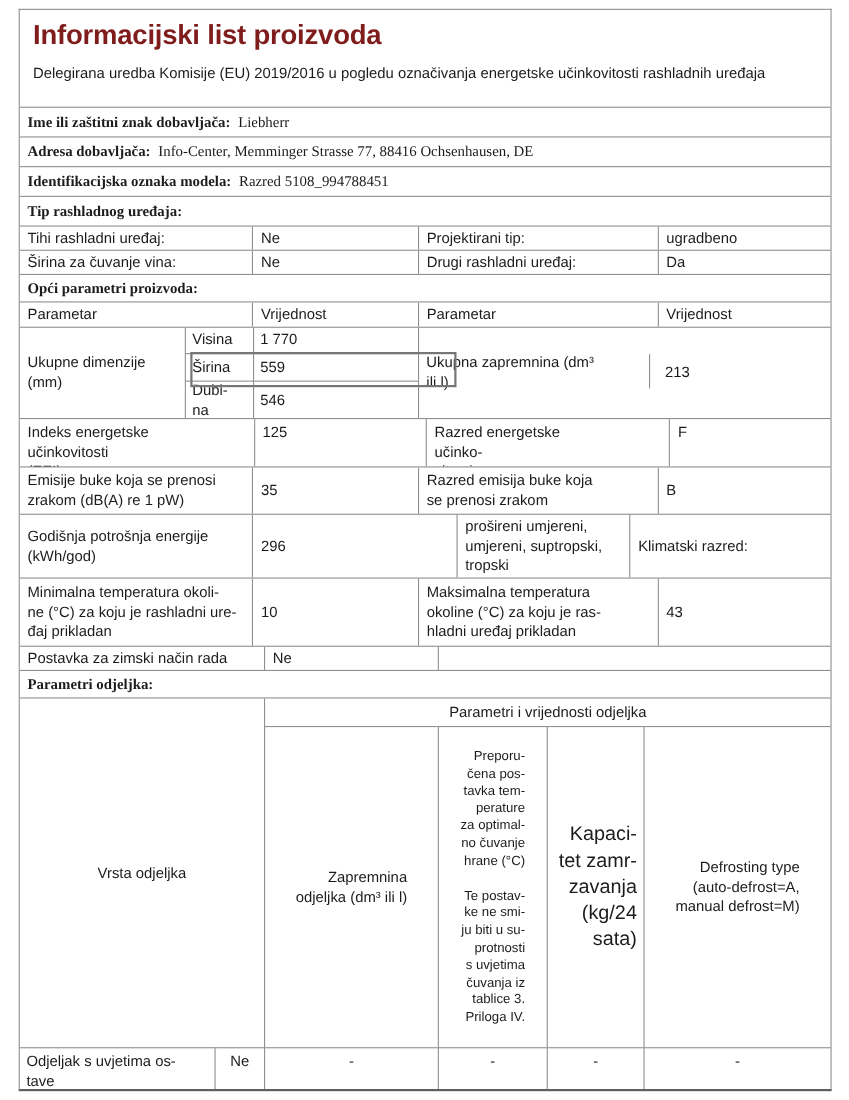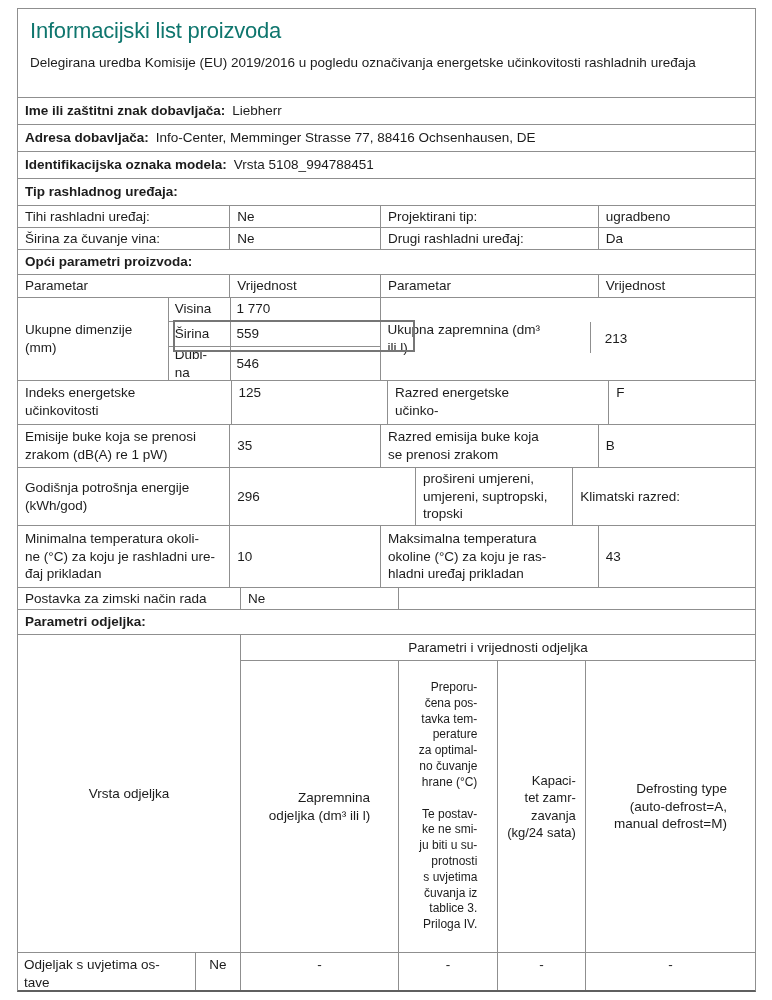--- a/index.html
+++ b/index.html
@@ -16,33 +16,33 @@
     border:1px solid #8f8f8f;border-bottom:2px solid #5f5f5f;
     background:#fff;box-sizing:content-box;
   }
   .row{display:flex;border-top:1px solid #8f8f8f;box-sizing:border-box;}
   .row.first{border-top:none;}
   .cell{
     display:flex;align-items:center;
     padding:2px 7px;box-sizing:border-box;
     overflow:hidden;
   }
-  .full{width:737px;}
+  .full{width:737px;font-family:Liberation Serif, serif;}
   .w1{width:222px;} .w2{width:158px;} .w3{width:192px;} .w4{width:165px;margin-left:35px;}
   .w34{width:357px;}
   .bl{border-left:1px solid #8f8f8f;}
   .b{font-weight:bold;}
   .pl{white-space:pre-line;}
   .top{align-items:flex-start;padding-top:3px;}
   .gap{margin-right:7px;}
   
   .titlebox{padding:9px 12px 11px 12px;}
   .titlebox h1{
-    margin:0;font-size:22px;line-height:1.15;font-weight:normal;
-    color:#0f766e;letter-spacing:-0.2px;
+    margin:0;font-size:25px;line-height:1.15;font-weight:bold;
+    color:#7f1d1d;letter-spacing:-0.2px;
   }
   .subtitle{margin-top:11px;color:#1c1c1c;}
   
   .h88{height:88px;} .h27{height:27px;} .h22{height:22px;} .h25{height:25px;}
   .h23{height:23px;} .h44{height:44px;gap:16px;} .h43{height:43px;} .h58{height:58px;}
   .h62{height:62px;} .h83{height:83px;}
   
   .dims{position:relative;}
   .stack{display:flex;flex-direction:column;box-sizing:border-box;}
   .sub{display:flex;align-items:center;padding:1px 6px;box-sizing:border-box;border-top:1px solid #8f8f8f;overflow:hidden;}
@@ -59,21 +59,21 @@
     grid-template-columns:177px 45px 158px 99px 88px 170px;
     grid-template-rows:25px 292px 38px;
     border-top:1px solid #8f8f8f;box-sizing:border-box;
   }
   .gc{box-sizing:border-box;padding:2px 6px;display:flex;align-items:center;overflow:hidden;}
   .cc{justify-content:center;text-align:right;}
   .gbt{border-top:1px solid #8f8f8f;} .gbl{border-left:1px solid #8f8f8f;}
   .vrsta{grid-area:1/1/3/3;}
   .grp-hdr{grid-area:1/3/2/7;}
   .vol-h{grid-area:2/3/3/4;} .temp-h{grid-area:2/4/3/5;font-size:12px;}
-  .cap-h{grid-area:2/5/3/6;font-size:13px;} .def-h{grid-area:2/6/3/7;}
+  .cap-h{grid-area:2/5/3/6;font-size:18px;} .def-h{grid-area:2/6/3/7;}
   .r3c1{grid-area:3/1/4/2;align-items:flex-start;padding-top:3px;}
   .r3c2{grid-area:3/2/4/3;align-items:flex-start;padding-top:3px;justify-content:center;}
   .r3c3{grid-area:3/3/4/4;align-items:flex-start;padding-top:3px;}
   .r3c4{grid-area:3/4/4/5;align-items:flex-start;padding-top:3px;}
   .r3c5{grid-area:3/5/4/6;align-items:flex-start;padding-top:3px;}
   .r3c6{grid-area:3/6/4/7;align-items:flex-start;padding-top:3px;}
 </style>
 </head>
 <body>
 
@@ -93,21 +93,21 @@
     </div>
     <div class="row h27">
       <div class="cell full">
         <span class="b gap">Adresa dobavljača:</span>
         <span>Info-Center, Memminger Strasse 77, 88416 Ochsenhausen, DE</span>
       </div>
     </div>
     <div class="row h27">
       <div class="cell full">
         <span class="b gap">Identifikacijska oznaka modela:</span>
-        <span>Vrsta 5108_994788451</span>
+        <span>Razred 5108_994788451</span>
       </div>
     </div>
 
     <div class="row h27">
       <div class="cell full b">Tip rashladnog uređaja:</div>
     </div>
     <div class="row h22">
       <div class="cell w1">Tihi rashladni uređaj:</div>
       <div class="cell w2 bl">Ne</div>
       <div class="cell w3 bl">Projektirani tip:</div>

